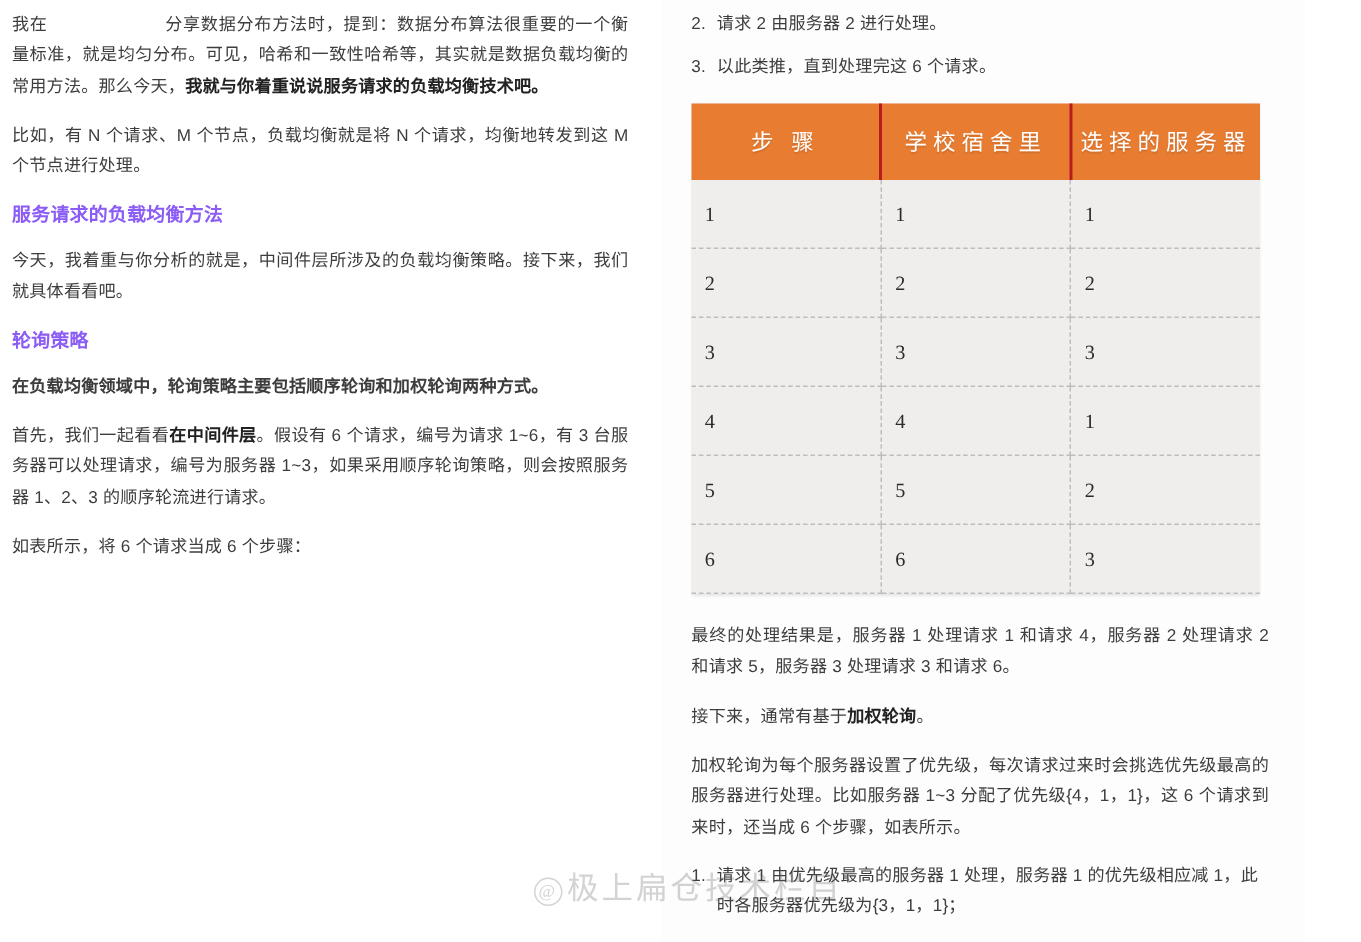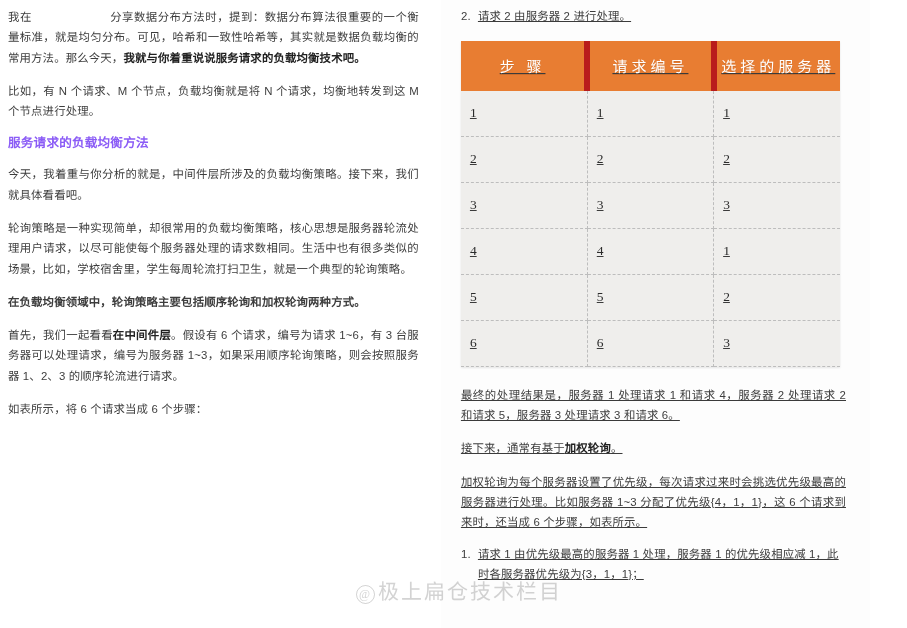--- a/index.html
+++ b/index.html
@@ -33,21 +33,20 @@
   }
   .col-left {
     width: 460px;
     padding: 7px 22px 0 8px;
     background: #ffffff;
   }
   .col-right {
     width: 447px;
     padding: 7px 24px 0 20px;
     background: #fdfdfd;
-    text-decoration: underline;
   }
 
   
   p.body {
     margin: 0 0 13px 0;
     font-size: 11.4px;
     line-height: 1.78;
     letter-spacing: 0.15px;
     text-align: justify;
     color: #3d3d3d;
@@ -95,21 +94,21 @@
   }
   table.steps thead th {
     background: #e87d32;
     color: #ffffff;
     font-family: "Liberation Serif", "DejaVu Serif", serif;
     font-size: 15px;
     font-weight: normal;
     letter-spacing: 4px;
     text-align: center;
     padding: 14px 4px 15px 4px;
-    border-right: 6px solid #b91c1c;
+    border-right: 2px solid #b91c1c;
     text-shadow: 0 1px 1px rgba(0,0,0,0.12);
   }
   table.steps thead th:last-child { border-right: none; }
 
   table.steps tbody td {
     background: #efeeec;
     color: #2b2b2b;
     font-family: "Liberation Serif", "DejaVu Serif", serif;
     font-size: 13.5px;
     padding: 12px 0 12px 9px;
@@ -157,42 +156,43 @@
     <p class="body"><span>我在</span><span class="gap-inline"></span><span>分享数据分布方法时，提到：数据分布算法很重要的一个衡量标准，就是均匀分布。可见，哈希和一致性哈希等，其实就是数据负载均衡的常用方法。那么今天，</span><span class="b">我就与你着重说说服务请求的负载均衡技术吧。</span></p>
 
 
     <p class="body">比如，有 N 个请求、M 个节点，负载均衡就是将 N 个请求，均衡地转发到这 M 个节点进行处理。</p>
 
     <h3 class="heading">服务请求的负载均衡方法</h3>
 
 
     <p class="body">今天，我着重与你分析的就是，中间件层所涉及的负载均衡策略。接下来，我们就具体看看吧。</p>
 
-
-    <p class="body">轮询策略是一种实现简单，却很常用的负载均衡策略，核心思想是服务器轮流处理用户请求，以尽可能使每个服务器处理的请求数相同。生活中也有很多类似的场景，比如，学校宿舍里，学生每周轮流打扫卫生，就是一个典型的轮询策略。</p>
+    <h3 class="heading">轮询策略</h3>
+
 
     <p class="body b">在负载均衡领域中，轮询策略主要包括顺序轮询和加权轮询两种方式。</p>
 
     <p class="body"><span>首先，我们一起看看</span><span class="b">在中间件层</span><span>。假设有 6 个请求，编号为请求 1~6，有 3 台服务器可以处理请求，编号为服务器 1~3，如果采用顺序轮询策略，则会按照服务器 1、2、3 的顺序轮流进行请求。</span></p>
 
     <p class="body">如表所示，将 6 个请求当成 6 个步骤：</p>
 
   </div>
 
   <div class="col col-right">
 
     <div class="li"><span class="num">2.</span><span>请求 2 由服务器 2 进行处理。</span></div>
 
+    <div class="li"><span class="num">3.</span><span>以此类推，直到处理完这 6 个请求。</span></div>
 
     <div class="tbl-wrap">
       <table class="steps">
         <thead>
           <tr>
             <th>步 骤</th>
-            <th>请求编号</th>
+            <th>学校宿舍里</th>
             <th>选择的服务器</th>
           </tr>
         </thead>
         <tbody>
           <tr>
             <td>1</td>
             <td>1</td>
             <td>1</td>
           </tr>
           <tr>

